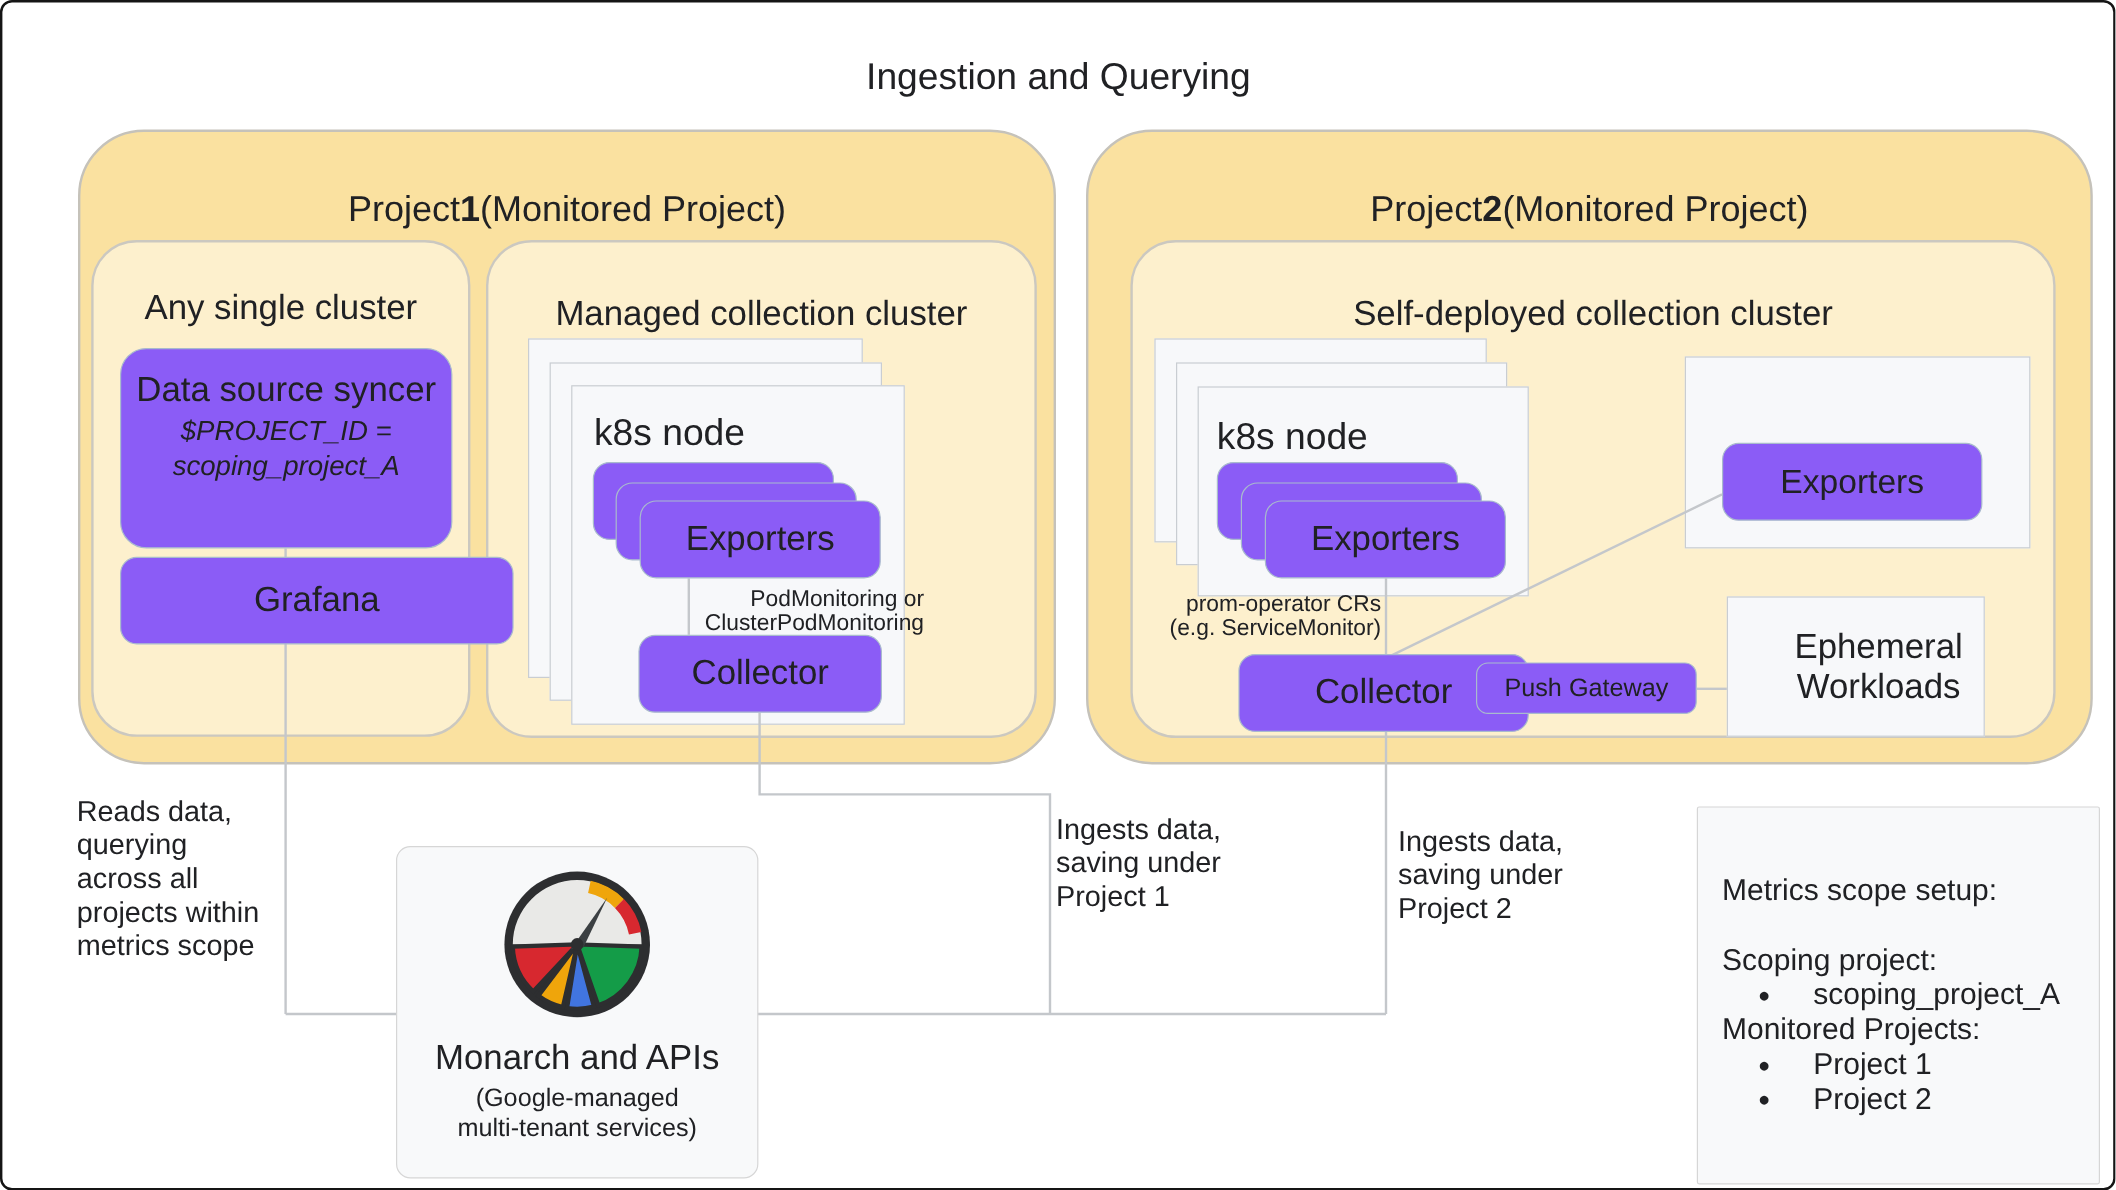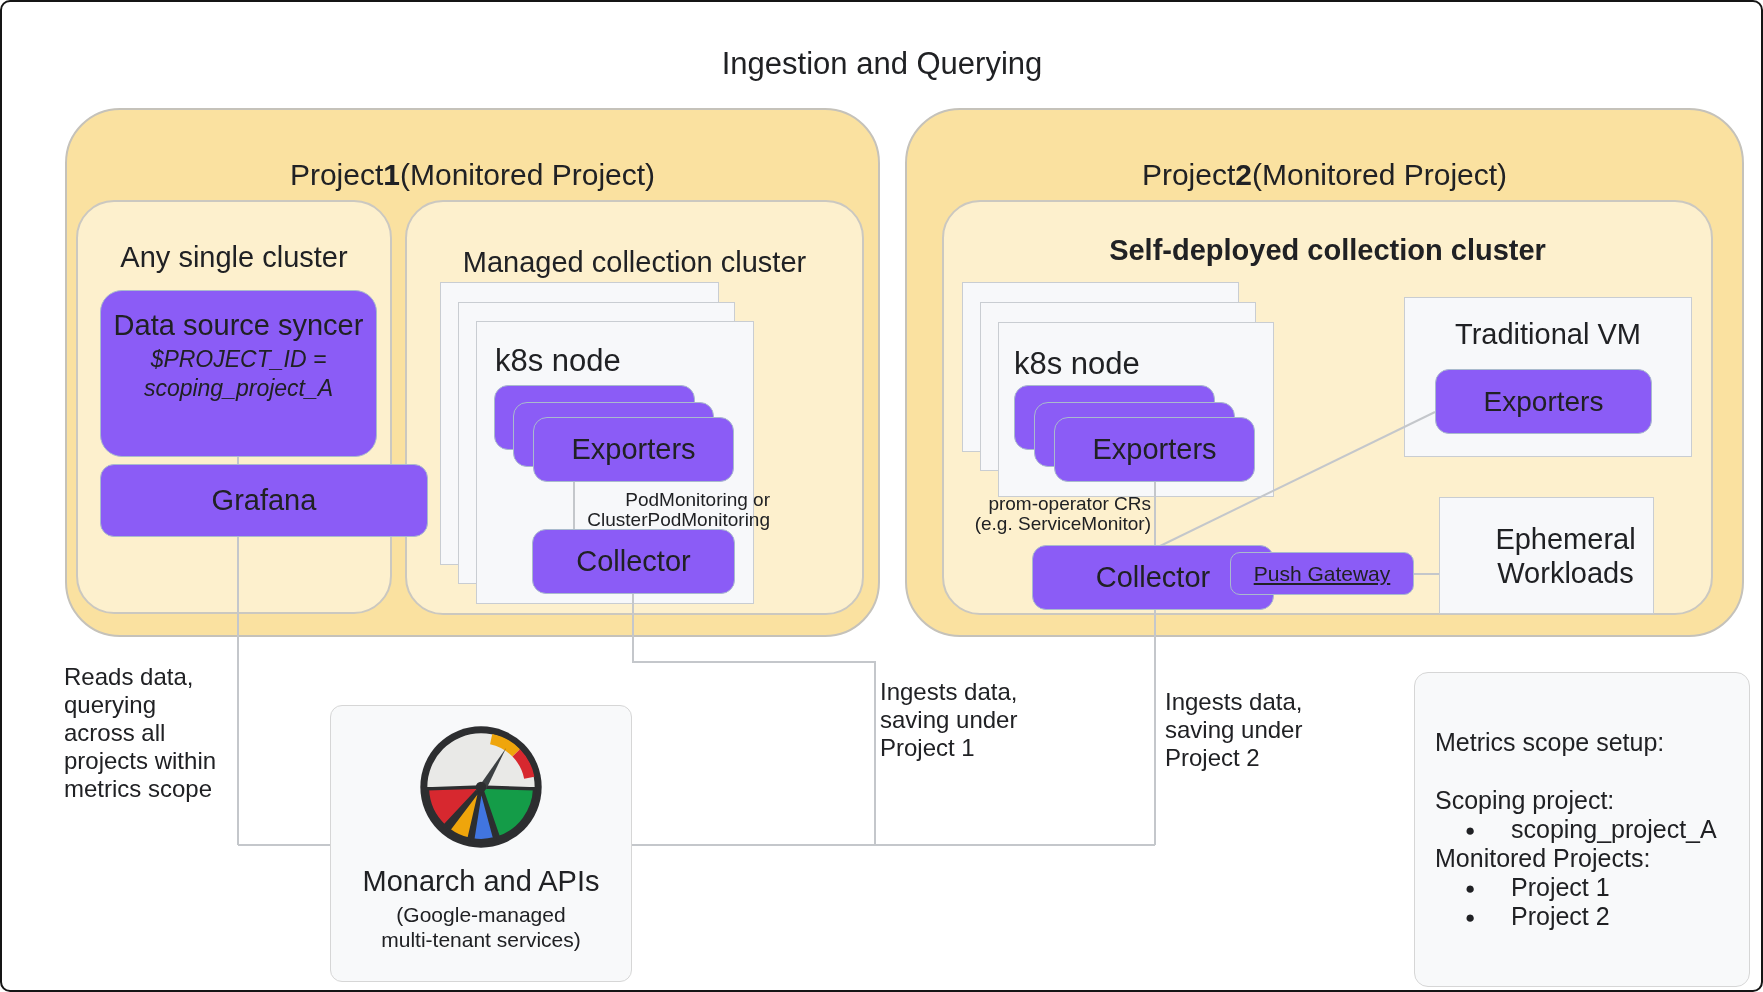--- a/index.html
+++ b/index.html
@@ -19,21 +19,21 @@
   .blue-box{background:#8b5cf6;border:1.5px solid #a9bacd;border-radius:14px;z-index:10;}
   .blue-label{font-size:29px;}
   .note{font-size:19px;line-height:20px;z-index:11;}
   .annot{font-size:24px;line-height:28px;z-index:6;}
   .pre{white-space:pre-line;}
   .gray-panel{background:#f8f9fa;border:1.5px solid #d6d6d6;z-index:10;}
   #connector-svg{position:absolute;left:0;top:0;z-index:5;pointer-events:none;}
   #monarch-box{border-radius:12px;text-align:center;}
   #monarch-title{font-size:29px;margin-top:4px;}
   #monarch-sub{font-size:21px;line-height:25px;margin-top:4px;}
-  #metrics-box{border-radius:14px;}
+  #metrics-box{border-radius:2px;}
   .metrics-line{font-size:25px;line-height:29px;height:29px;white-space:nowrap;}
   .bullet-row .bullet{display:inline-block;width:16px;margin-left:30px;font-size:17px;vertical-align:2px;}
   .bullet-row .btext{margin-left:30px;}
   .syncer-main{font-size:29px;line-height:36px;}
   .syncer-var{font-size:23px;line-height:29px;font-style:italic;margin-top:2px;}
 </style>
 </head>
 <body>
 
 <div id="canvas">
@@ -76,39 +76,38 @@
   <div class="abs blue-box center-text blue-label" style="left:530px;top:527px;width:203px;height:65px;">Collector</div>
 
   <div class="abs gold-box" style="left:903px;top:106px;width:839px;height:529px;"></div>
   <div class="abs proj-title center-text" style="left:1015px;top:153px;width:615px;height:40px;">
     <span>Project </span>
       <b>2</b>
       <span> (Monitored Project)</span>
   </div>
 
   <div class="abs cream-box" style="left:940px;top:198px;width:771px;height:415px;"></div>
-  <div class="abs section-label center-text" style="left:940px;top:228px;width:771px;height:40px;font-weight:bold;">Self-deployed collection cluster</div>
+  <div class="abs section-label center-text" style="left:940px;top:240px;width:771px;height:40px;">Self-deployed collection cluster</div>
 
   <div class="abs card" style="left:960px;top:280px;width:277px;height:170px;"></div>
   <div class="abs card" style="left:978px;top:300px;width:276px;height:169px;"></div>
   <div class="abs card" style="left:996px;top:320px;width:276px;height:175px;"></div>
   <div class="abs" style="left:1012px;top:344px;width:200px;height:38px;font-size:31px;z-index:4;">k8s node</div>
 
   <div class="abs blue-box" style="left:1012px;top:383px;width:201px;height:65px;"></div>
   <div class="abs blue-box" style="left:1032px;top:400px;width:201px;height:65px;"></div>
   <div class="abs blue-box center-text blue-label" style="left:1052px;top:415px;width:201px;height:65px;">Exporters</div>
 
   <div class="abs note pre" style="left:959px;top:492px;width:190px;text-align:right;">prom-operator CRs
 (e.g. ServiceMonitor)</div>
 
   <div class="abs blue-box center-text blue-label" style="left:1030px;top:543px;width:242px;height:65px;">Collector</div>
-  <div class="abs blue-box center-text" style="left:1228px;top:550px;width:184px;height:43px;border-radius:10px;font-size:21px;z-index:12;text-decoration:underline;">Push Gateway</div>
+  <div class="abs blue-box center-text" style="left:1228px;top:550px;width:184px;height:43px;border-radius:10px;font-size:21px;z-index:12;">Push Gateway</div>
 
   <div class="abs card" style="left:1402px;top:295px;width:288px;height:160px;"></div>
-  <div class="abs center-text" style="left:1402px;top:313px;width:288px;height:38px;font-size:29px;z-index:4;">Traditional VM</div>
   <div class="abs blue-box center-text" style="left:1433px;top:367px;width:217px;height:65px;font-size:28px;">Exporters</div>
 
   <div class="abs card center-text pre" style="left:1437px;top:495px;width:215px;height:117px;font-size:29px;line-height:34px;z-index:4;padding-left:38px;">Ephemeral
 Workloads</div>
 
   <svg id="connector-svg" width="1759" height="988" viewBox="0 0 1759 988">
     <g stroke="#c4c7cb" stroke-width="2" fill="none">
       <line x1="236" y1="455" x2="236" y2="843"></line>
       <line x1="236" y1="843" x2="1153" y2="843"></line>
       <polyline points="631,592 631,660 873,660 873,843"></polyline>

